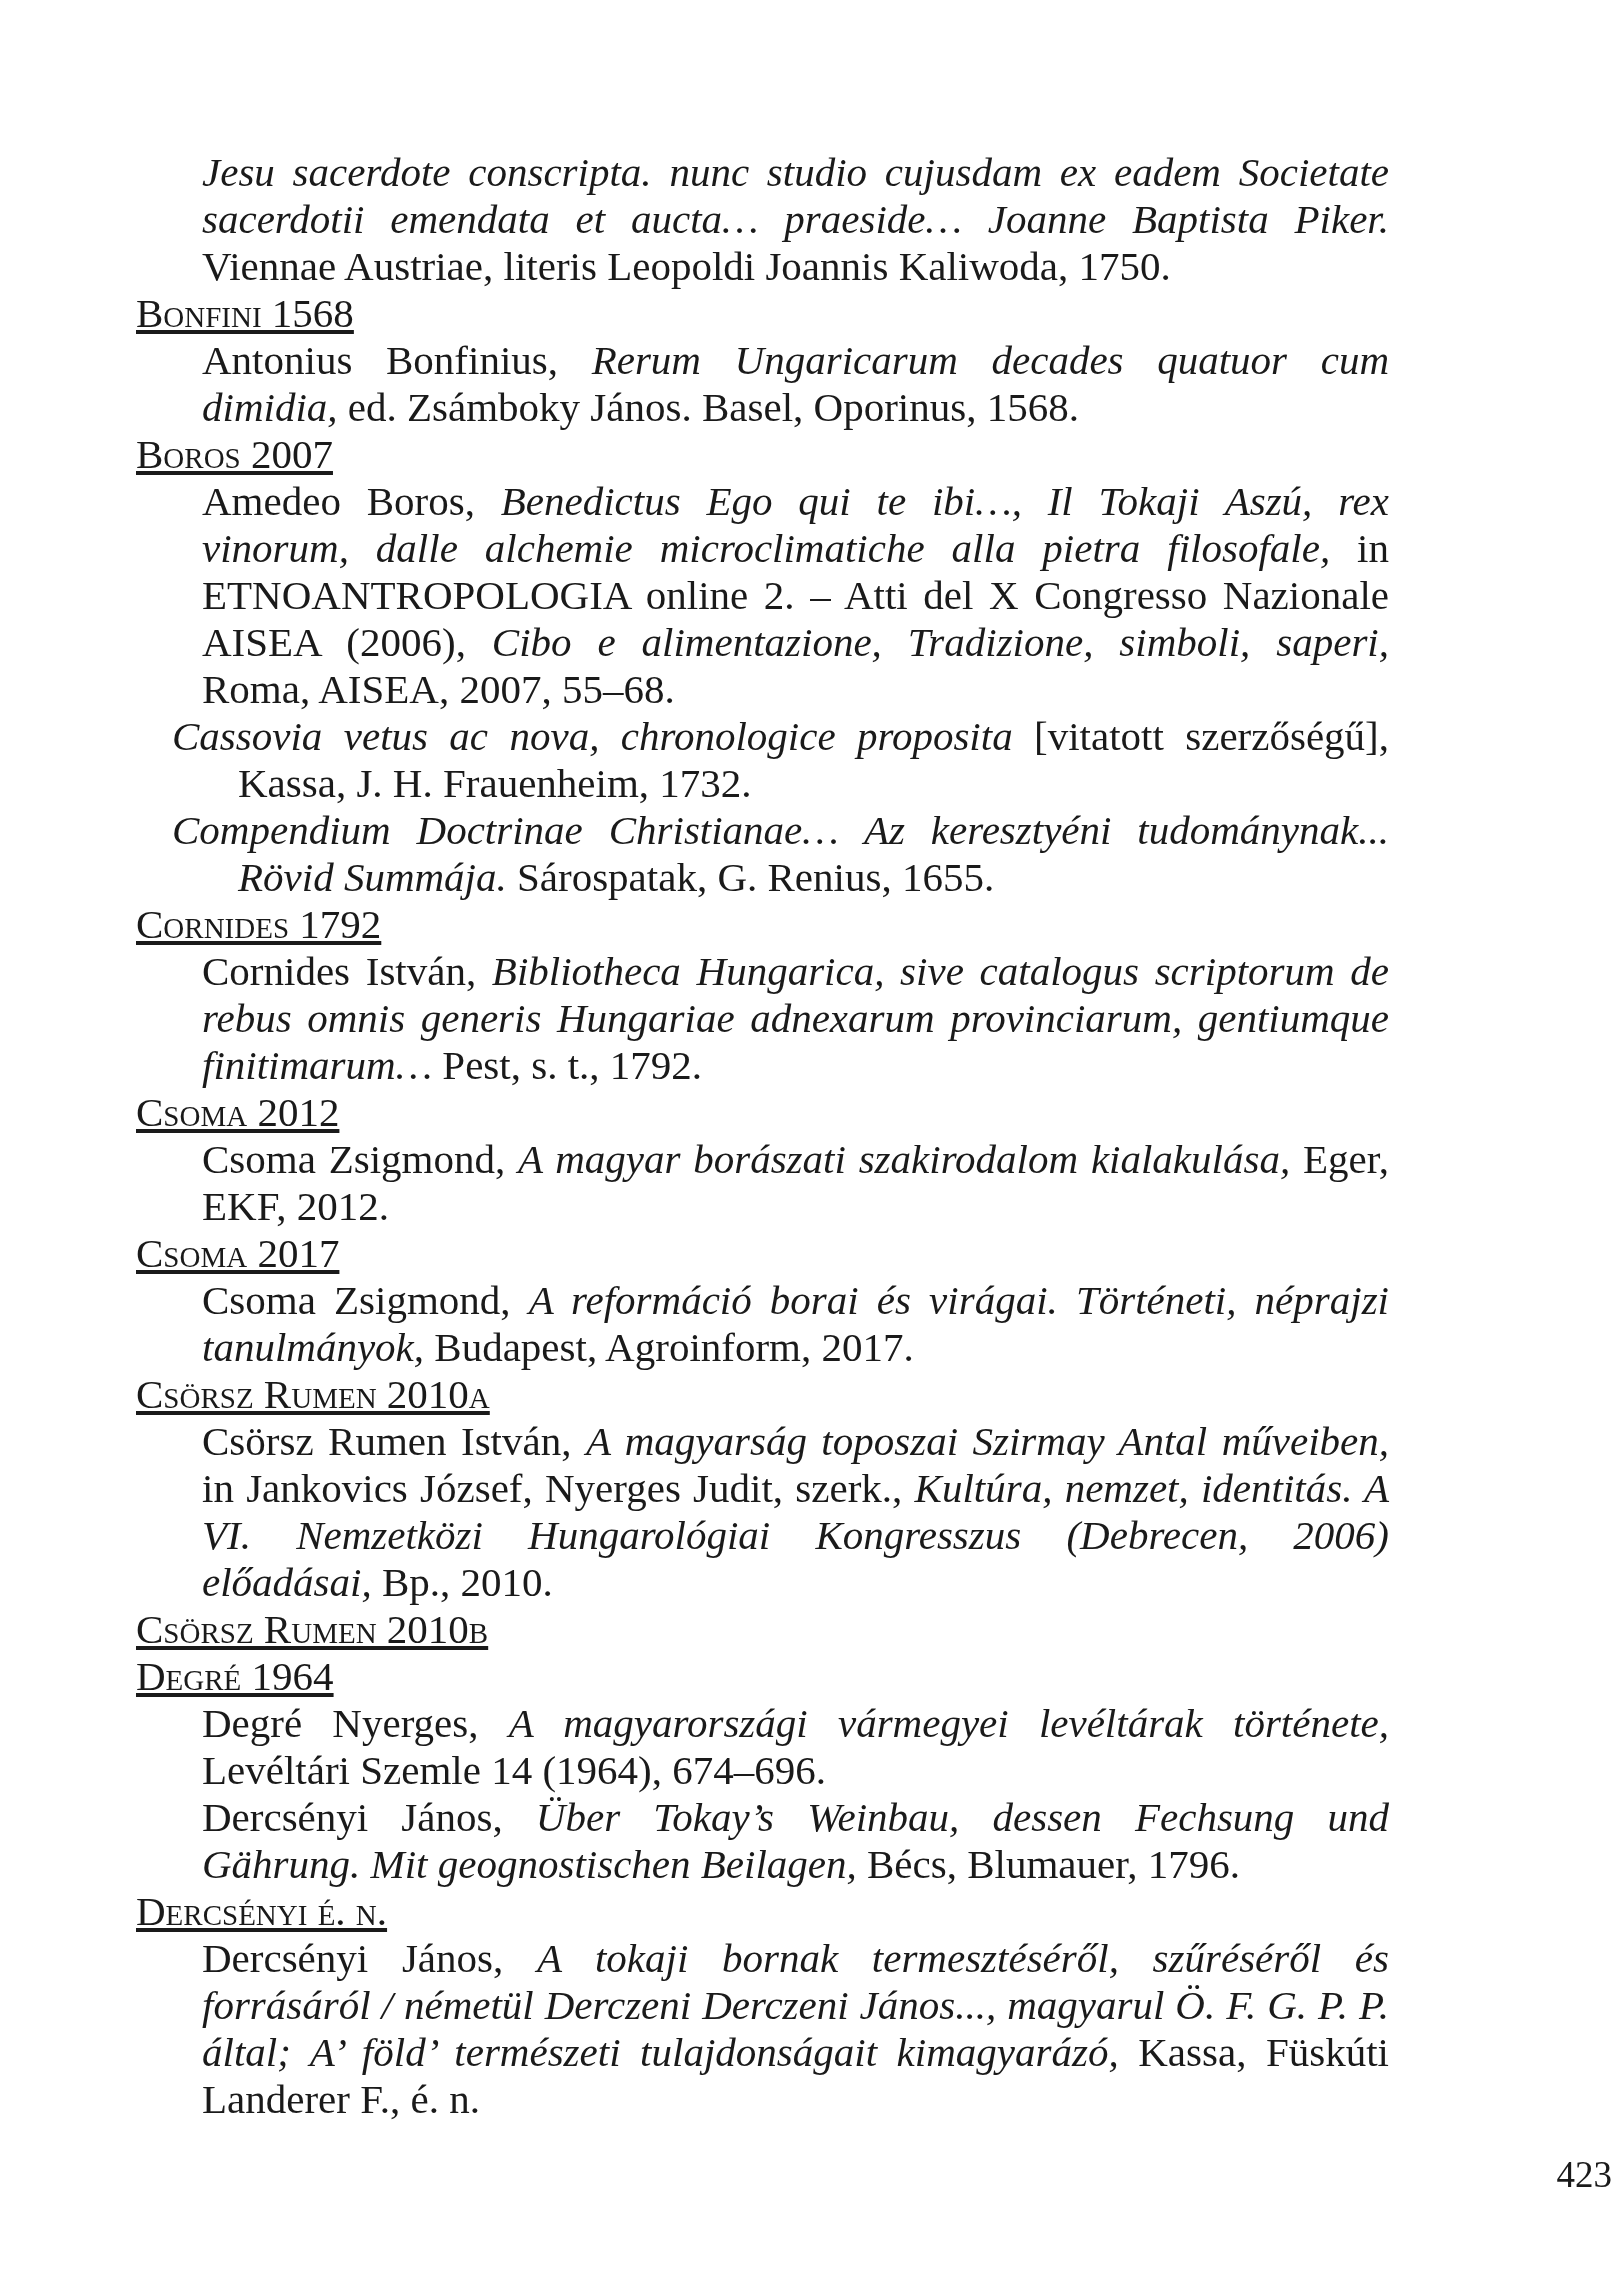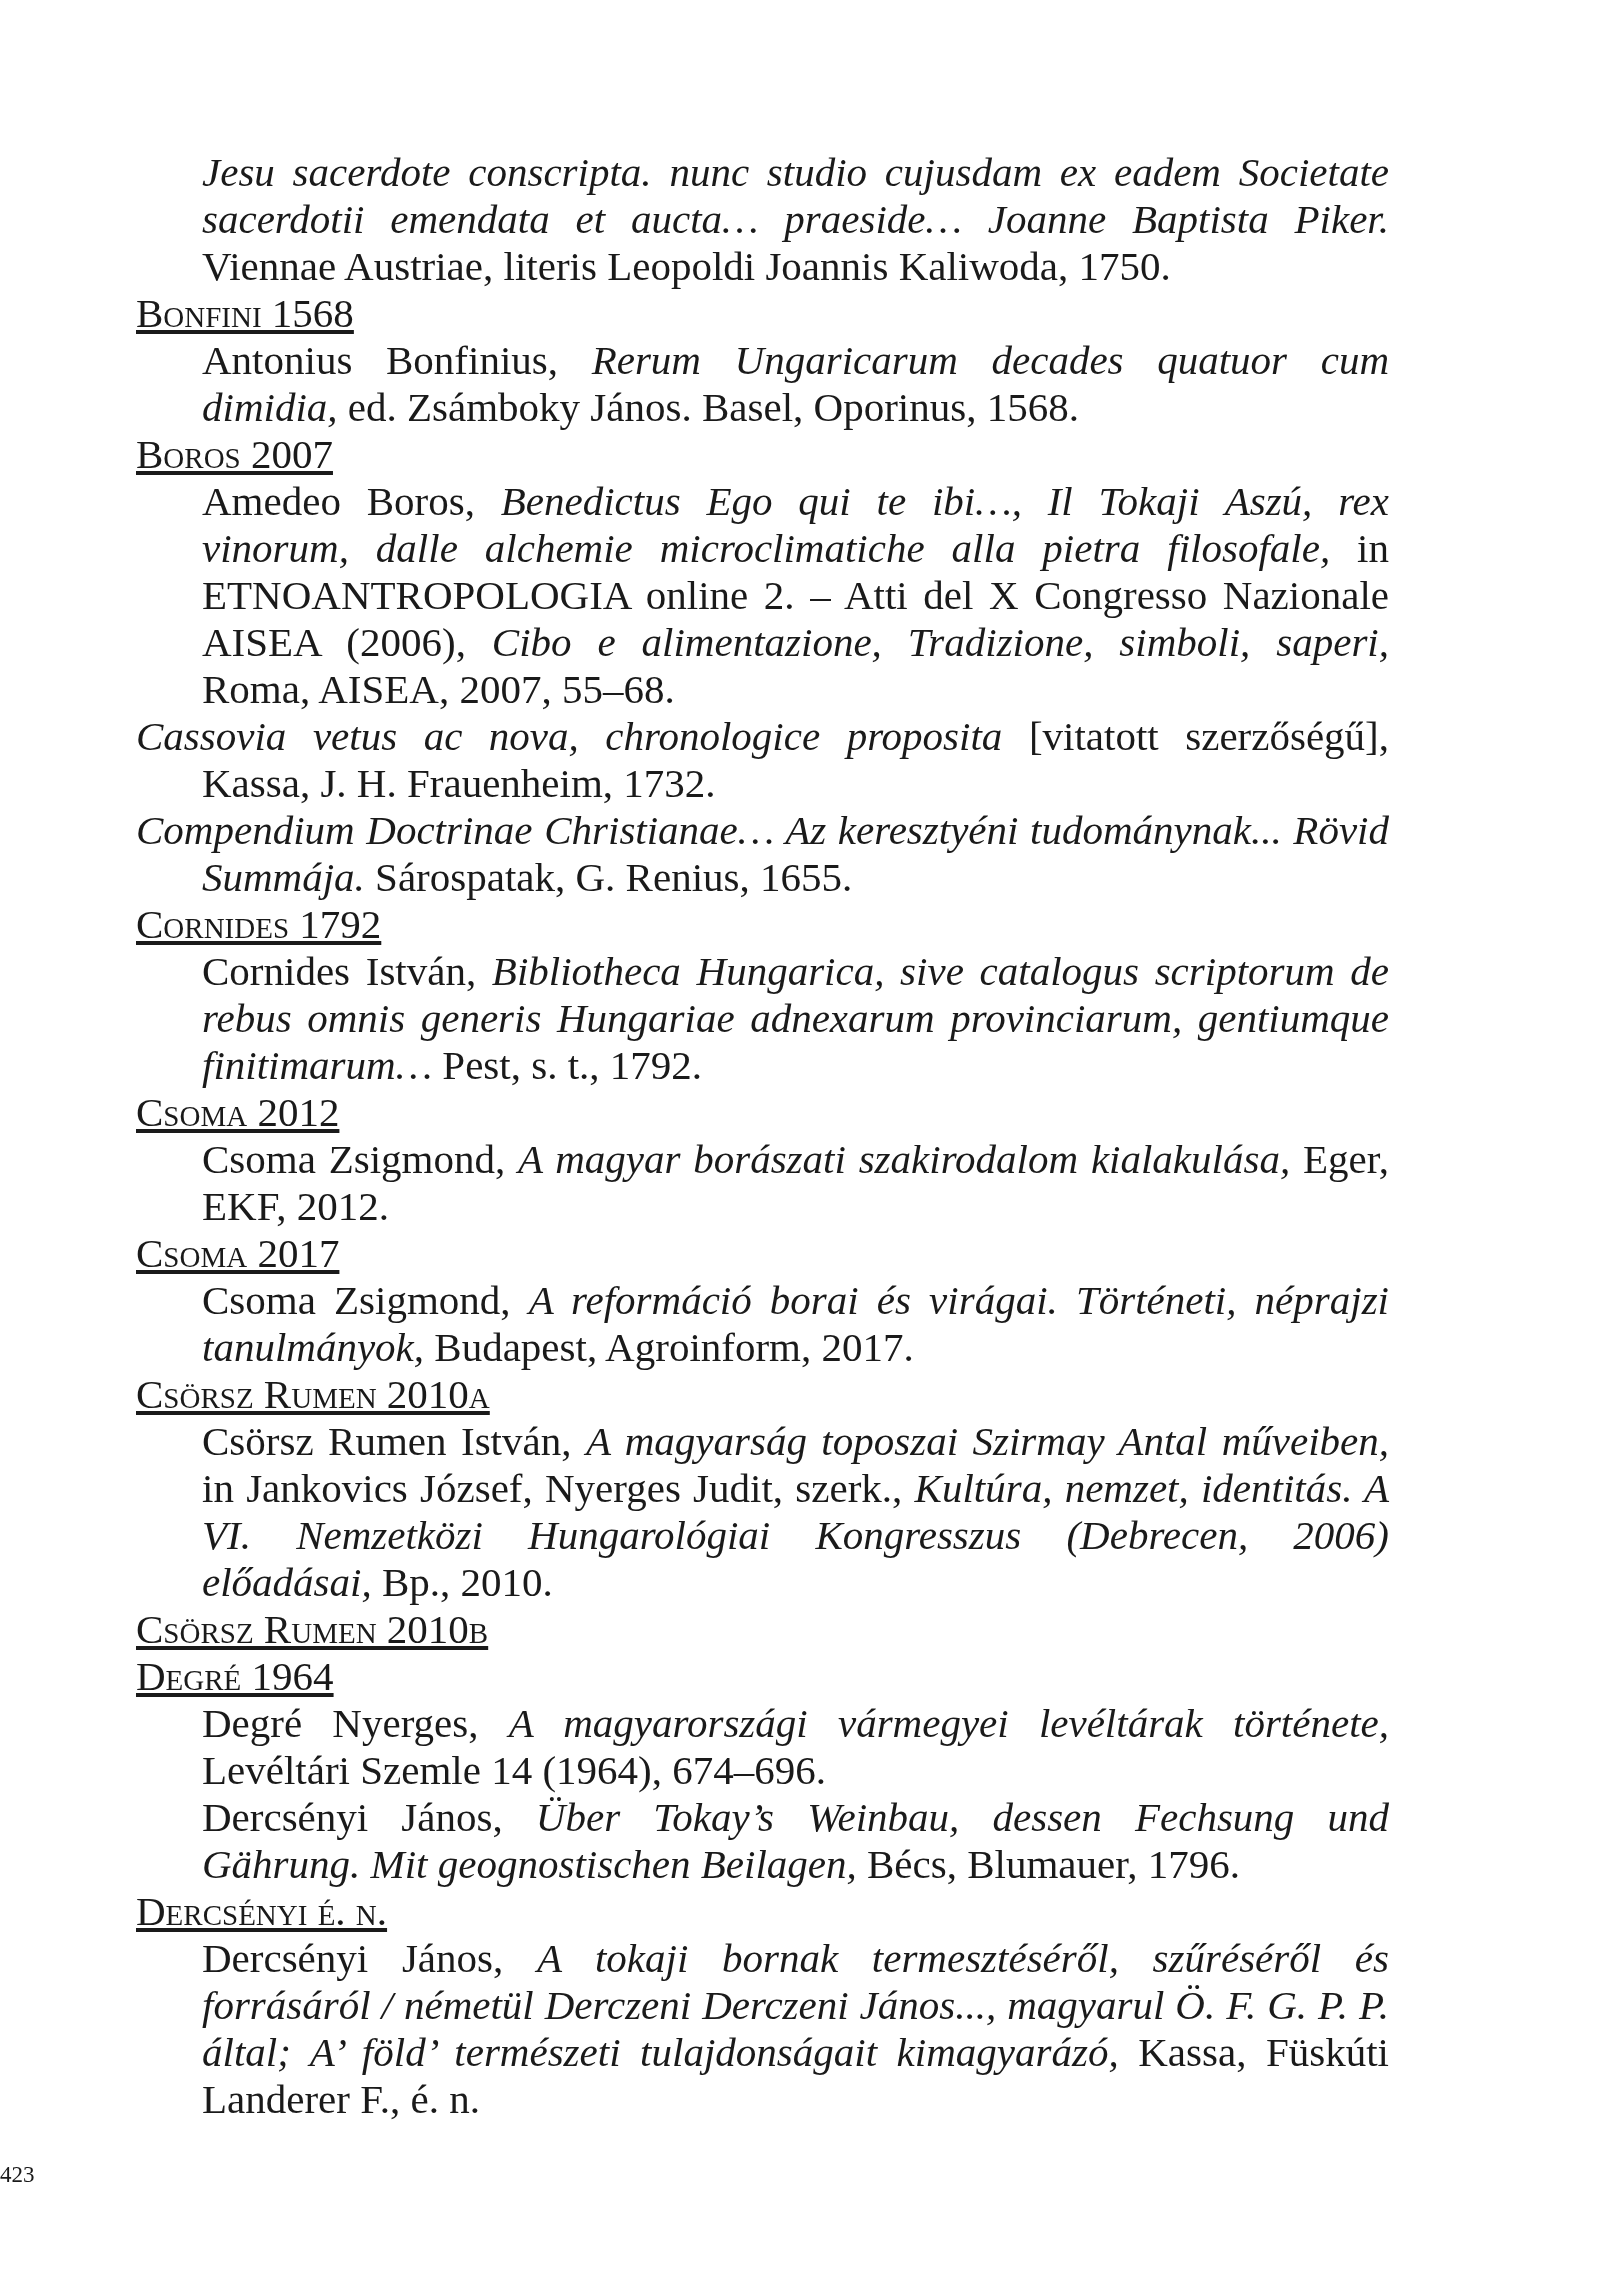--- a/index.html
+++ b/index.html
@@ -36,29 +36,30 @@
     padding-left: 66px;
     text-align: justify;
     text-align-last: left;
   }
   .hang {
     display: block;
     padding-left: 66px;
     text-indent: -66px;
     text-align: justify;
     text-align-last: left;
+    margin-left: 36px;
   }
   i { font-style: italic; }
   .pagenum {
     position: absolute;
     left: 0;
     width: 1612px;
     top: 2152px;
-    text-align: left;
-    font-size: 23px;
+    text-align: right;
+    font-size: 37px;
     line-height: 46px;
   }
 </style>
 </head>
 <body>
 
 <div class="page" id="biblio">
     <div class="entry">
       <span class="body"><i>Jesu sacerdote conscripta. nunc studio cujusdam ex eadem Societate sacerdotii emendata et aucta… praeside… Joanne Baptista Piker.</i><span> Viennae Austriae, literis Leopoldi Joannis Kaliwoda, 1750.</span></span>
     </div>

